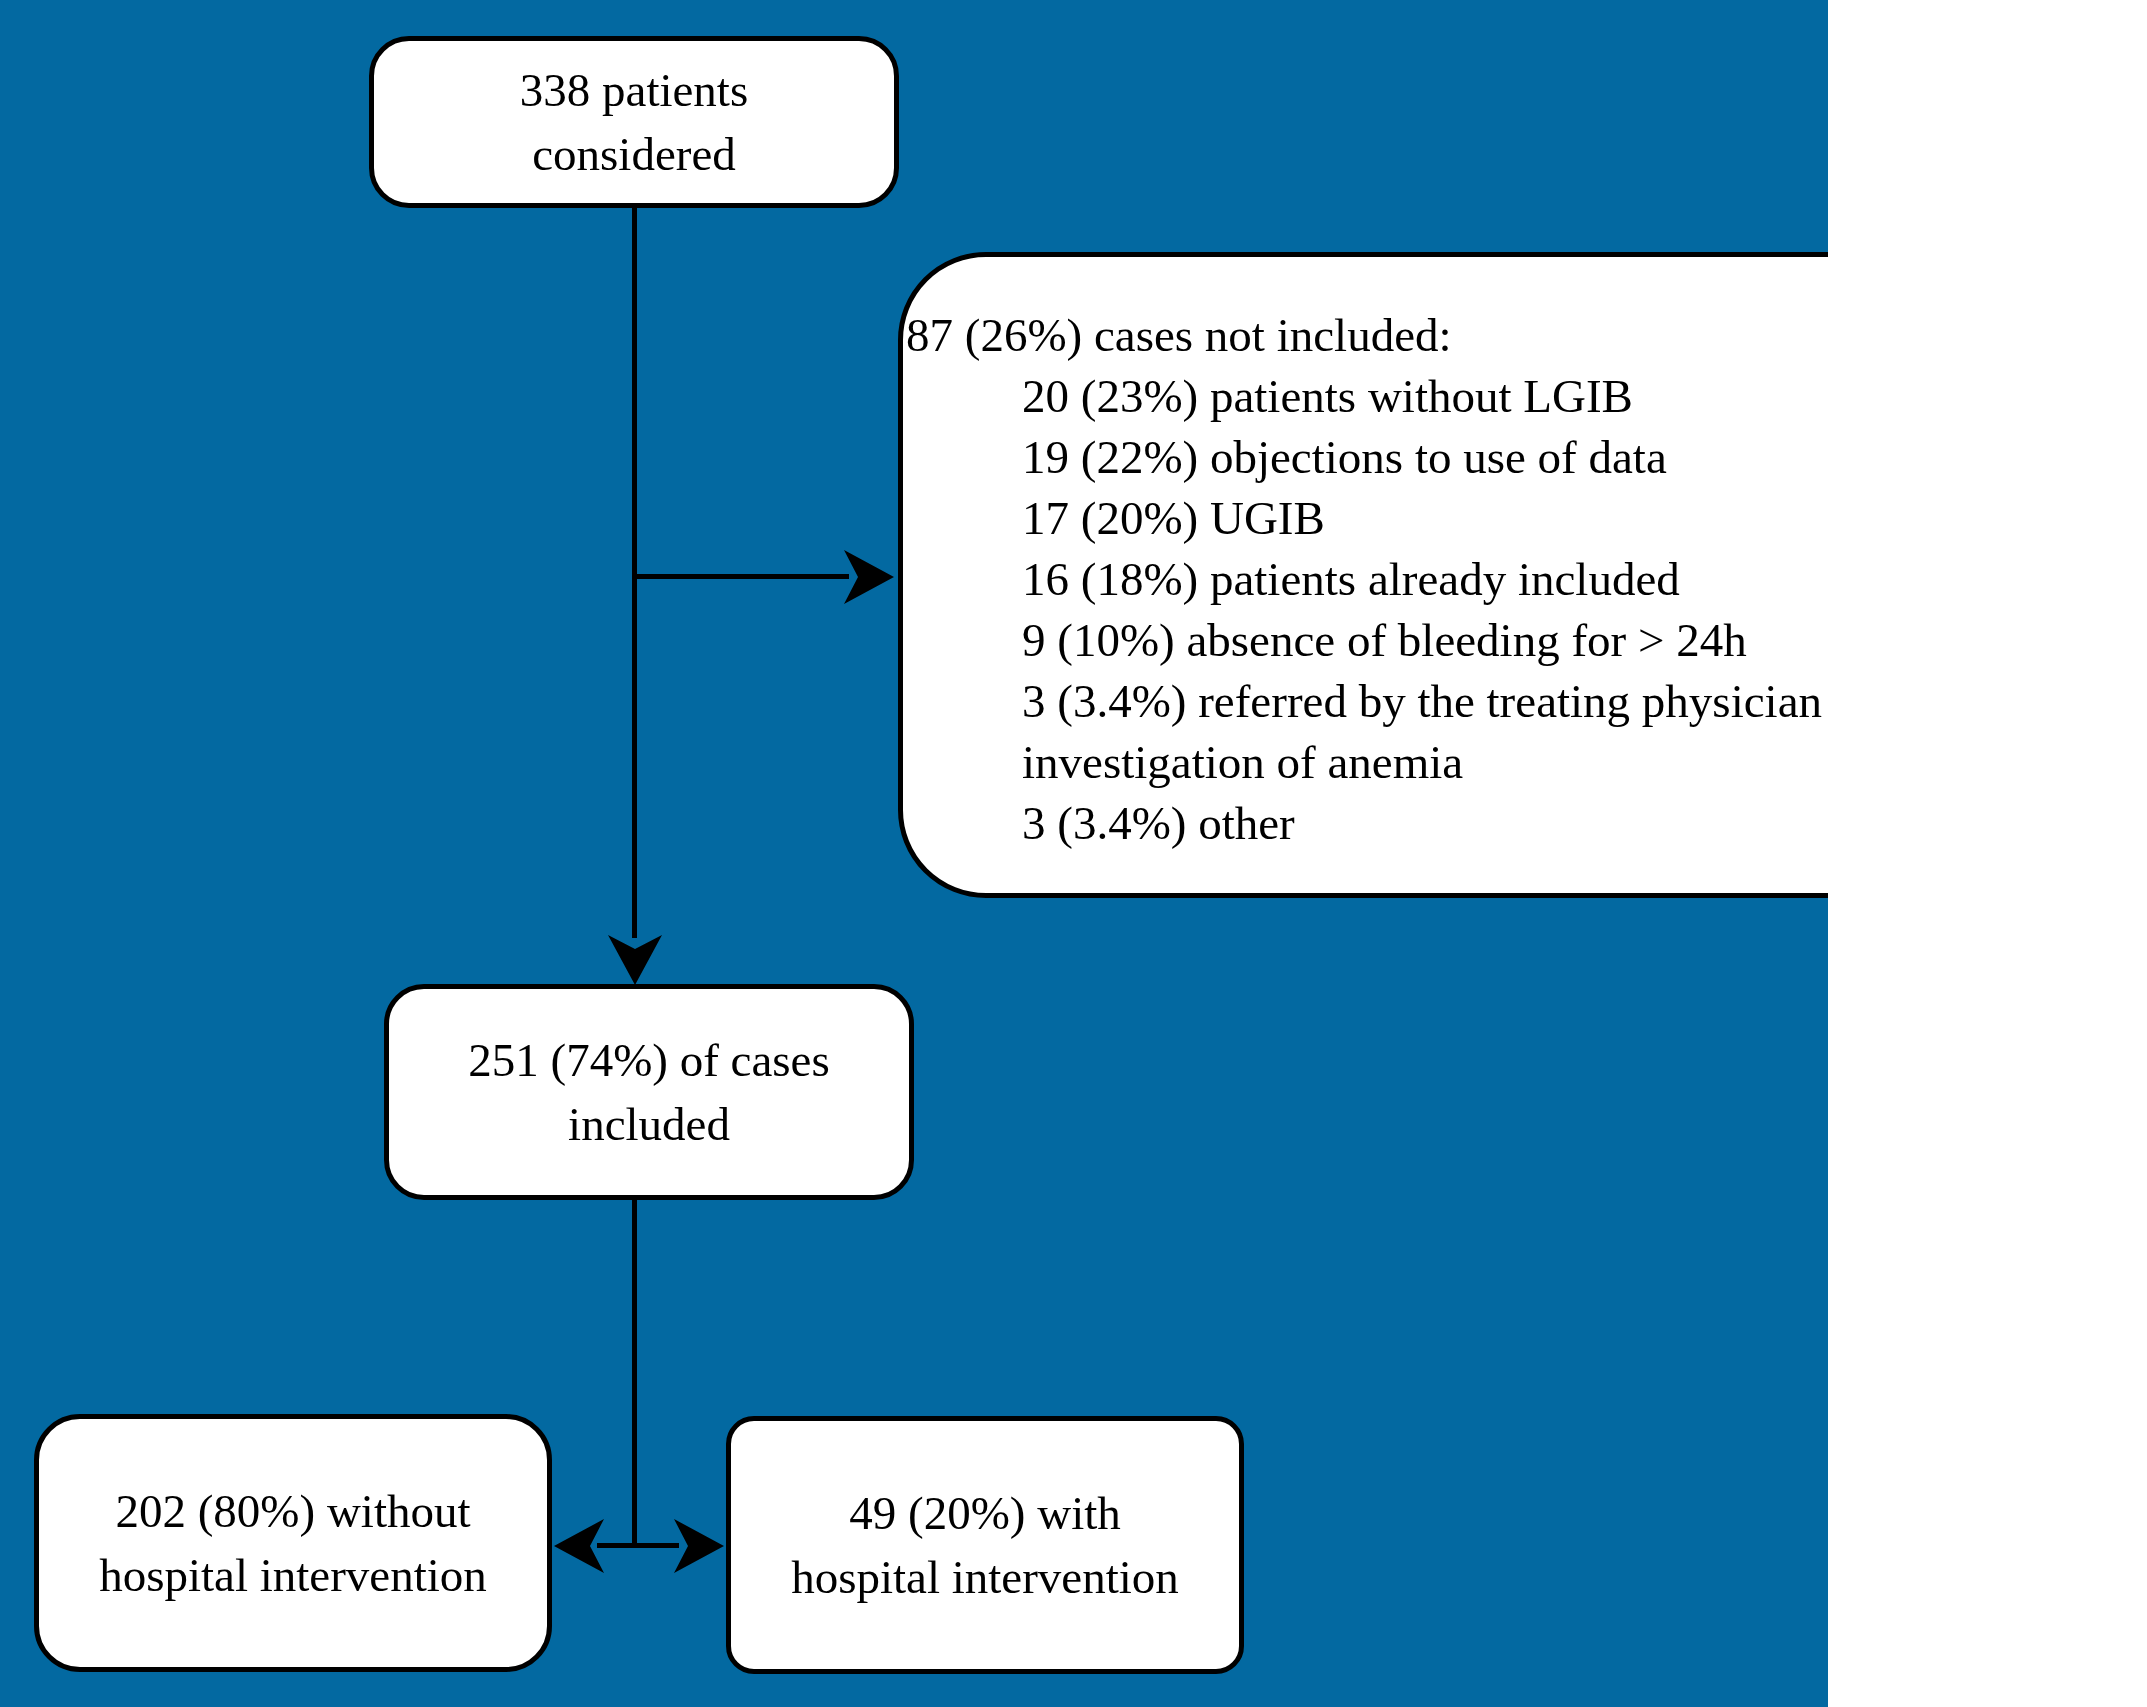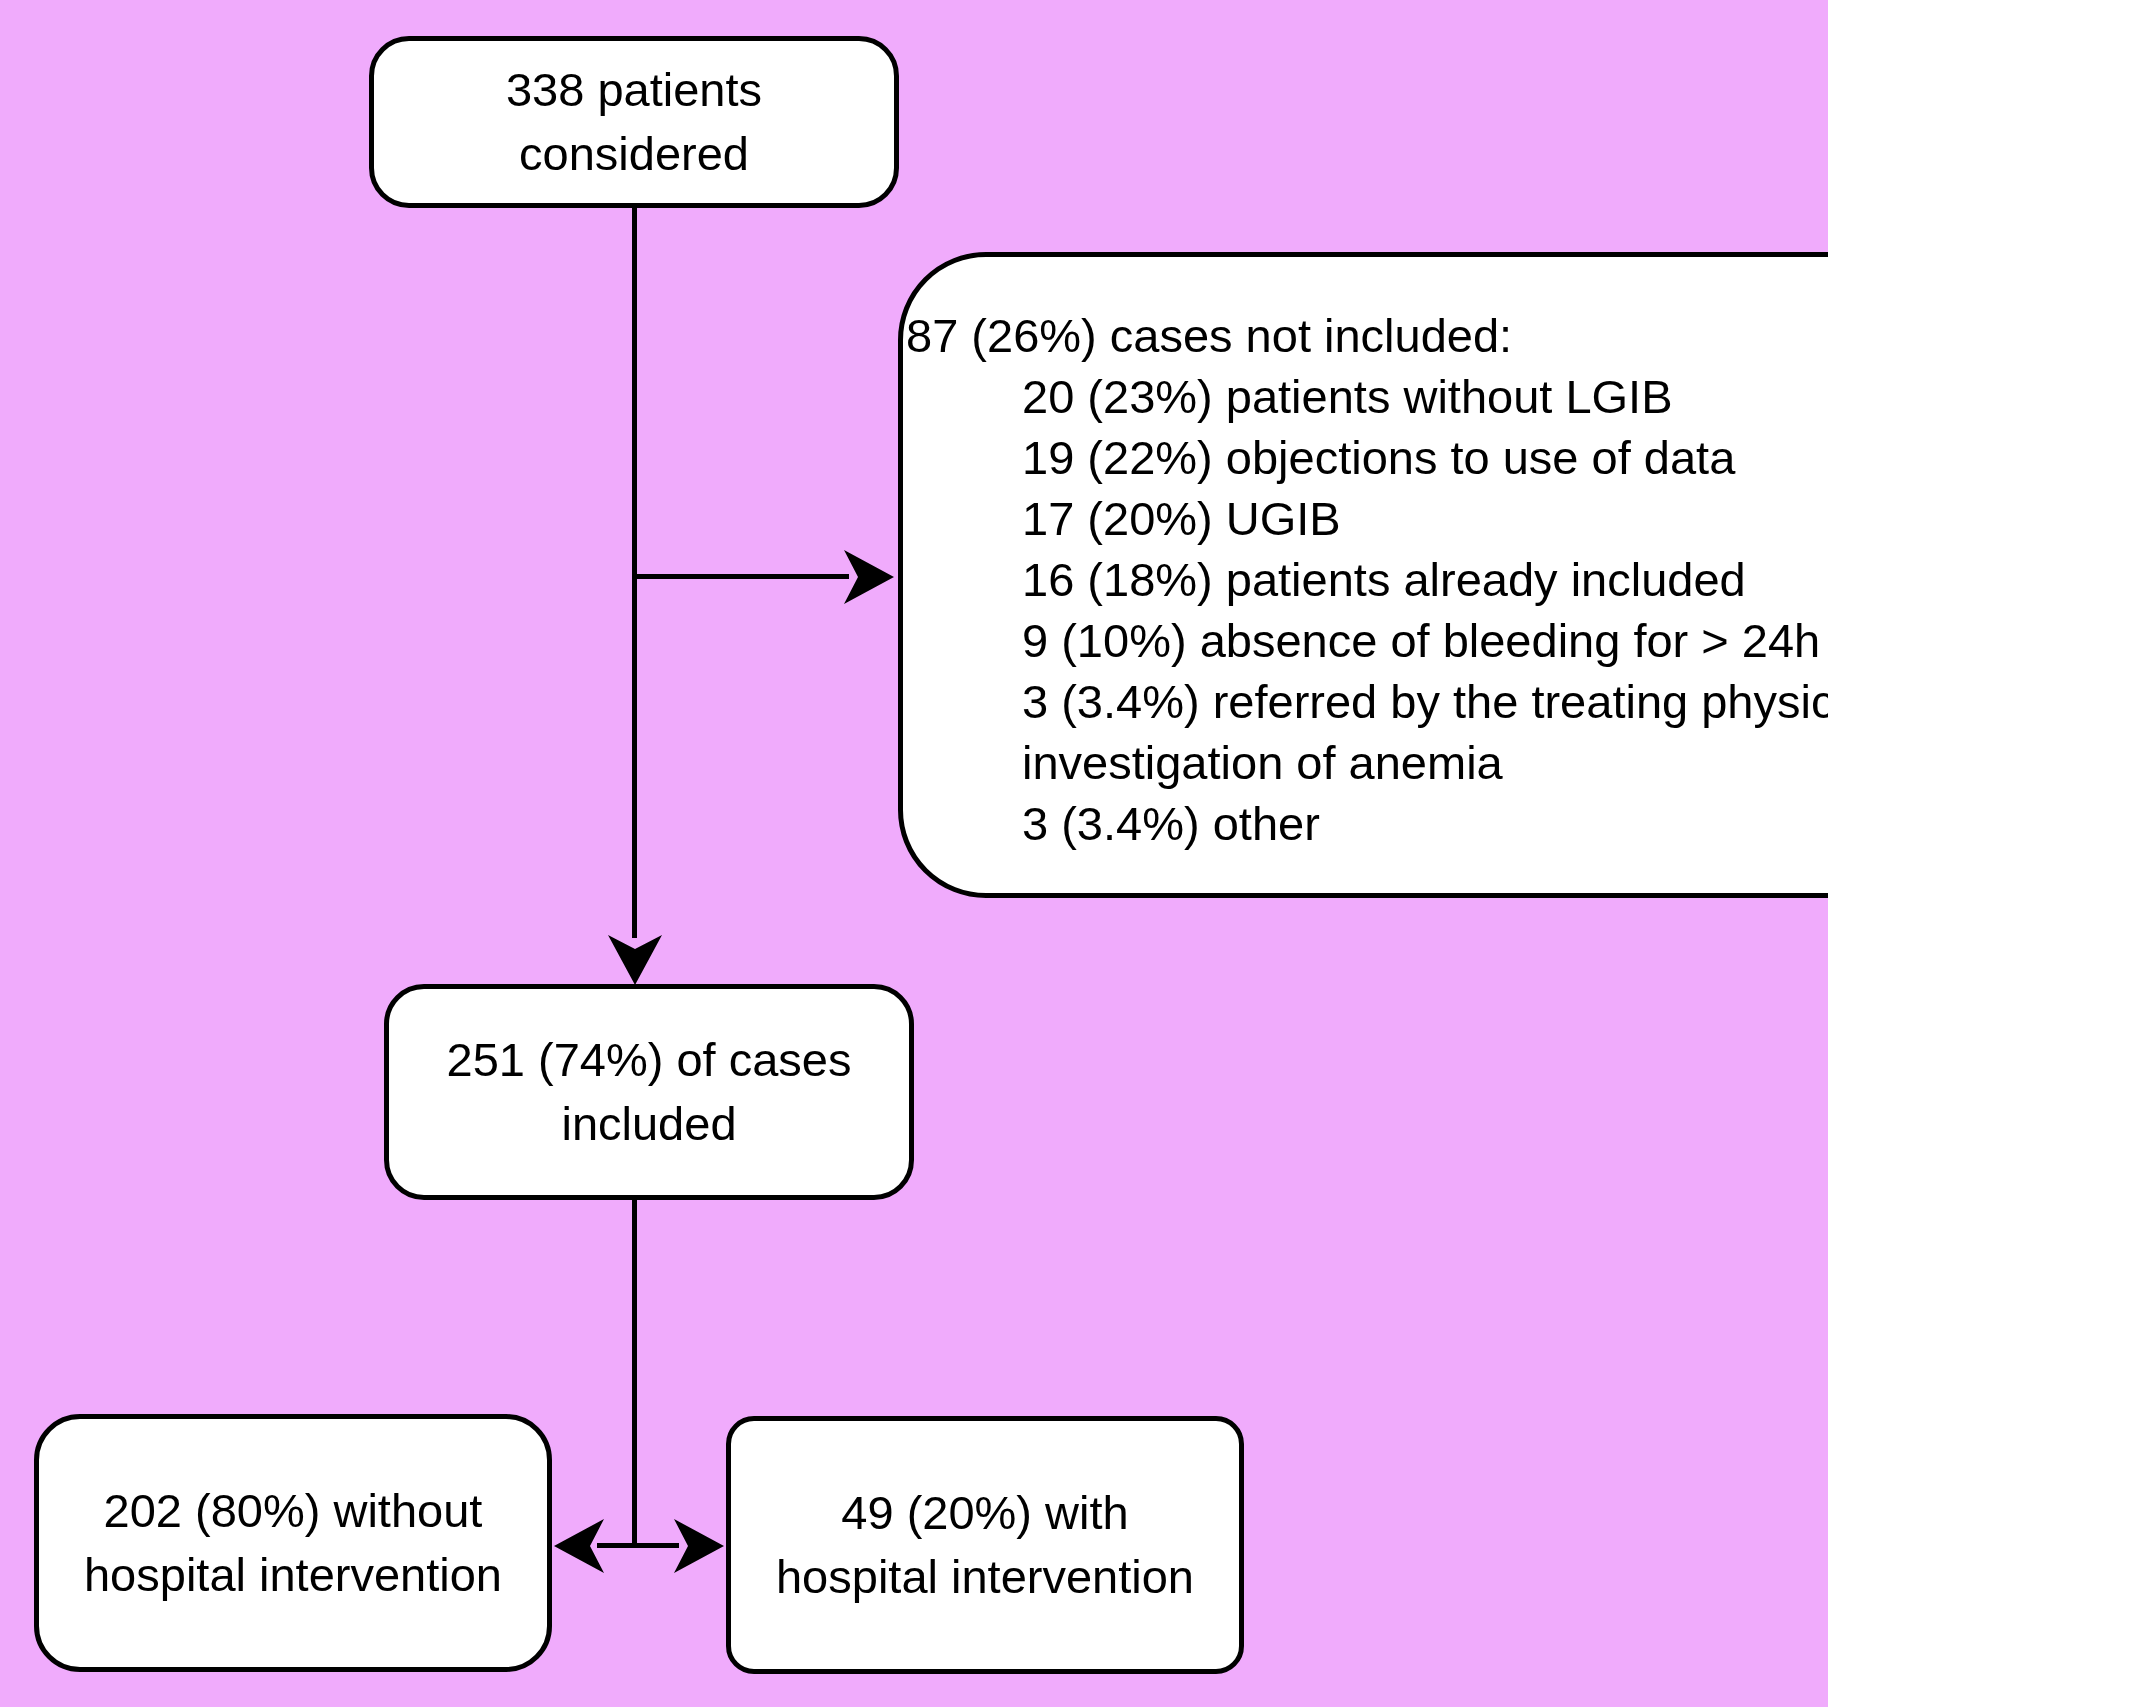--- a/index.html
+++ b/index.html
@@ -4,22 +4,22 @@
 <style>
   html, body {
     margin: 0;
     padding: 0;
     background: #ffffff;
   }
   #canvas {
     position: relative;
     width: 1828px;
     height: 1708px;
-    background: #f0abfc;
-    font-family: Liberation Sans, sans-serif;
+    background: #0369a1;
+    font-family: Liberation Serif, serif;
     color: #000000;
     overflow: hidden;
   }
   .node {
     position: absolute;
     box-sizing: border-box;
     border: 5.9px solid #000000;
     background: #ffffff;
     display: flex;
     flex-direction: column;

